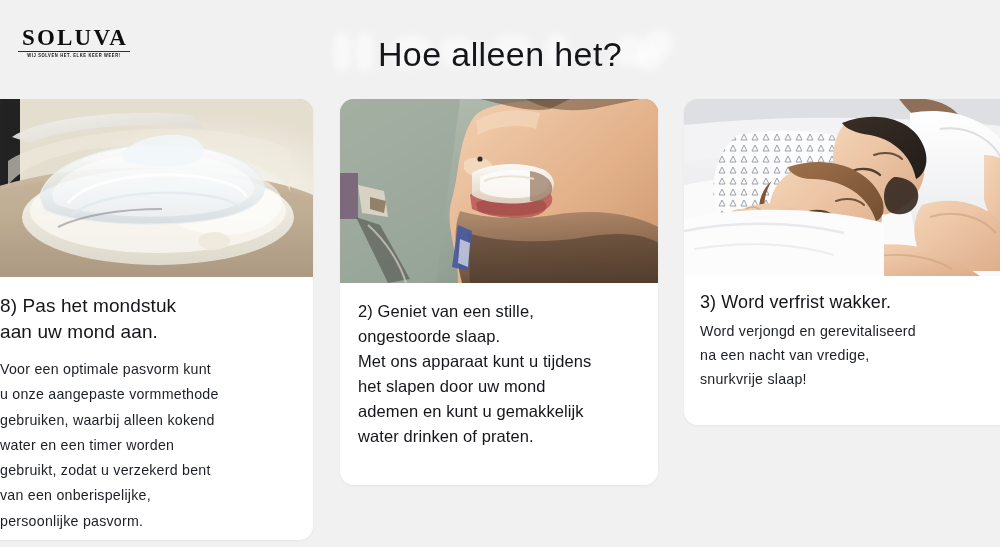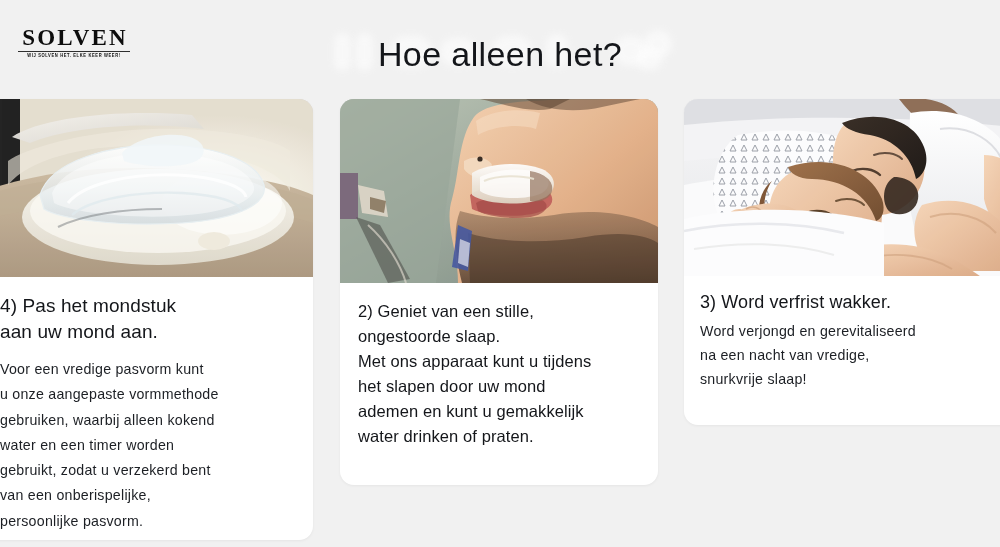--- a/index.html
+++ b/index.html
@@ -166,21 +166,21 @@
     <div class="blob" style="left:390px; top:36px; width:42px; height:32px; border-radius:20px;"></div>
     <div class="blob" style="left:440px; top:38px; width:36px; height:28px; border-radius:18px;"></div>
     <div class="blob" style="left:492px; top:36px; width:40px; height:30px; border-radius:20px;"></div>
     <div class="blob" style="left:546px; top:34px; width:22px; height:34px; border-radius:14px;"></div>
     <div class="blob" style="left:614px; top:36px; width:34px; height:30px; border-radius:17px;"></div>
     <div class="blob" style="left:644px; top:30px; width:28px; height:28px; border-radius:15px;"></div>
     <div class="blob" style="left:636px; top:48px; width:26px; height:22px; border-radius:13px;"></div>
   </div>
 
   <div class="logo">
-    <div class="logo-word">SOLVEN</div>
+    <div class="logo-word">SOLUVA</div>
     <div class="logo-rule"></div>
     <div class="logo-tagline">WIJ SOLVEN HET. ELKE KEER WEER!</div>
   </div>
 
   <h1 class="page-title">Hoe alleen het?</h1>
 </div>
 
 <div class="cards">
 
   <div class="card card-1">
@@ -223,23 +223,23 @@
         <path d="M80 94 C92 66 144 52 196 54 C244 56 278 70 282 88 C284 102 254 114 204 117 C150 120 96 112 82 104 Z" fill="#ffffff" opacity=".45"></path>
         <path d="M96 104 C112 84 160 74 206 76 C246 78 272 88 274 98" fill="none" stroke="#ffffff" stroke-width="3" opacity=".8"></path>
         <path d="M100 116 C118 100 166 92 210 94 C248 96 268 104 270 112" fill="none" stroke="#dfe8ec" stroke-width="2.4" opacity=".8"></path>
         <path d="M150 54 C164 38 198 32 218 38 C234 43 236 56 224 62 C208 70 170 68 152 62 Z" fill="#f0f6f8" opacity=".88"></path>
         <path d="M86 128 C110 116 150 110 190 110" fill="none" stroke="#6d7175" stroke-width="2" opacity=".5"></path>
         <ellipse cx="242" cy="142" rx="16" ry="9" fill="#efe9db"></ellipse>
         <rect x="0" y="0" width="341" height="178" fill="#ffffff" opacity=".06"></rect>
       </svg>
     </div>
     <div class="card-body">
-      <div class="card-heading">4) Pas het mondstuk
+      <div class="card-heading">8) Pas het mondstuk
 aan uw mond aan.</div>
-      <div class="card-text">Voor een vredige pasvorm kunt
+      <div class="card-text">Voor een optimale pasvorm kunt
 u onze aangepaste vormmethode
 gebruiken, waarbij alleen kokend
 water en een timer worden
 gebruikt, zodat u verzekerd bent
 van een onberispelijke,
 persoonlijke pasvorm.</div>
     </div>
   </div>
 
   <div class="card card-2">

